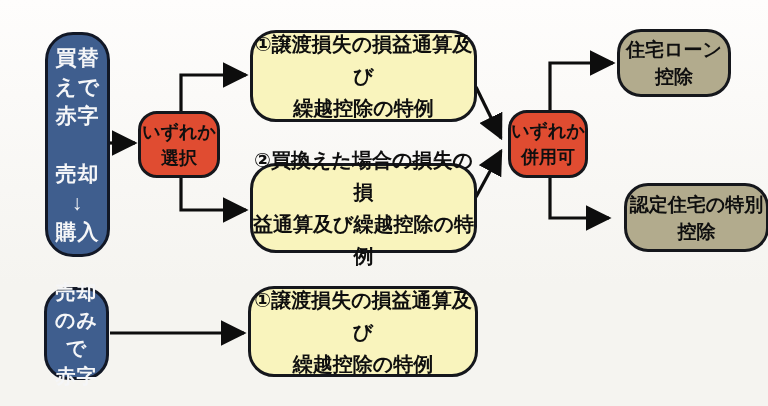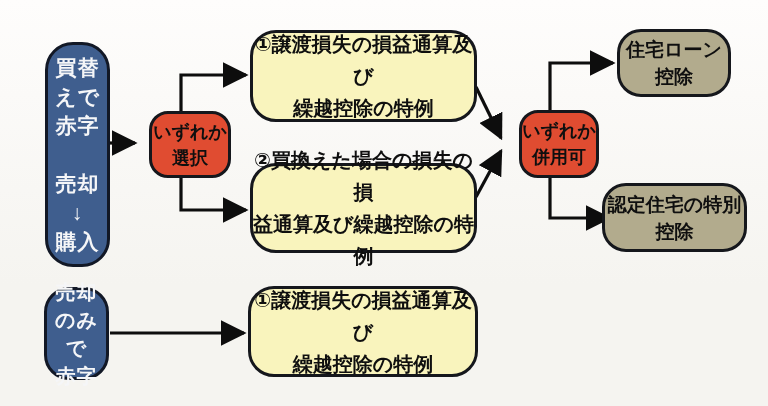--- a/index.html
+++ b/index.html
@@ -35,37 +35,36 @@
     border: 3.5px solid var(--border, #15171c);
   }
   .node-blue {
     background: var(--blue-fill, #3f5e8e);
     color: var(--blue-text, #f5f6f8);
     border-color: var(--blue-border, #121826);
     letter-spacing: 1px;
   }
   .node-red {
     background: var(--red-fill, #e04c31);
-    margin-left: 11px;
   }
   .node-yellow {
     background: var(--yellow-fill, #f9f4bd);
   }
   .node-olive {
     background: var(--olive-fill, #b2ab8d);
   }
 
   
-  #n-replace      { left: 45px;  top: 42px;  width: 65px;  height: 225px; border-radius: 28px; font-size: 21px; line-height: 29px; }
+  #n-replace      { left: 45px;  top: 32px;  width: 65px;  height: 225px; border-radius: 28px; font-size: 21px; line-height: 29px; }
   #n-select       { left: 138px; top: 111px; width: 82px;  height: 67px;  border-radius: 19px; font-size: 18px; line-height: 26px; }
   #n-special1     { left: 250px; top: 30px;  width: 227px; height: 92px;  border-radius: 26px; font-size: 20px; line-height: 32px; }
   #n-special2     { left: 250px; top: 163px; width: 227px; height: 90px;  border-radius: 26px; font-size: 20px; line-height: 32px; }
   #n-combine      { left: 508px; top: 110px; width: 80px;  height: 68px;  border-radius: 19px; font-size: 18px; line-height: 26px; }
   #n-loan         { left: 617px; top: 29px;  width: 114px; height: 68px;  border-radius: 24px; font-size: 19px; line-height: 27px; }
-  #n-certified    { left: 602px; top: 183px; width: 145px; height: 69px;  border-radius: 24px; font-size: 19px; line-height: 27px; }
+  #n-certified    { left: 624px; top: 183px; width: 145px; height: 69px;  border-radius: 24px; font-size: 19px; line-height: 27px; }
   #n-sale-only    { left: 44px;  top: 287px; width: 65px;  height: 93px;  border-radius: 25px; font-size: 20px; line-height: 28px; }
   #n-special3     { left: 248px; top: 286px; width: 230px; height: 91px;  border-radius: 26px; font-size: 20px; line-height: 32px; }
 
   .connectors path, .connectors line {
     stroke: var(--arrow, #0d0d0d);
     stroke-width: 3.2;
     fill: none;
   }
   .connectors .head {
     fill: var(--arrow, #0d0d0d);

